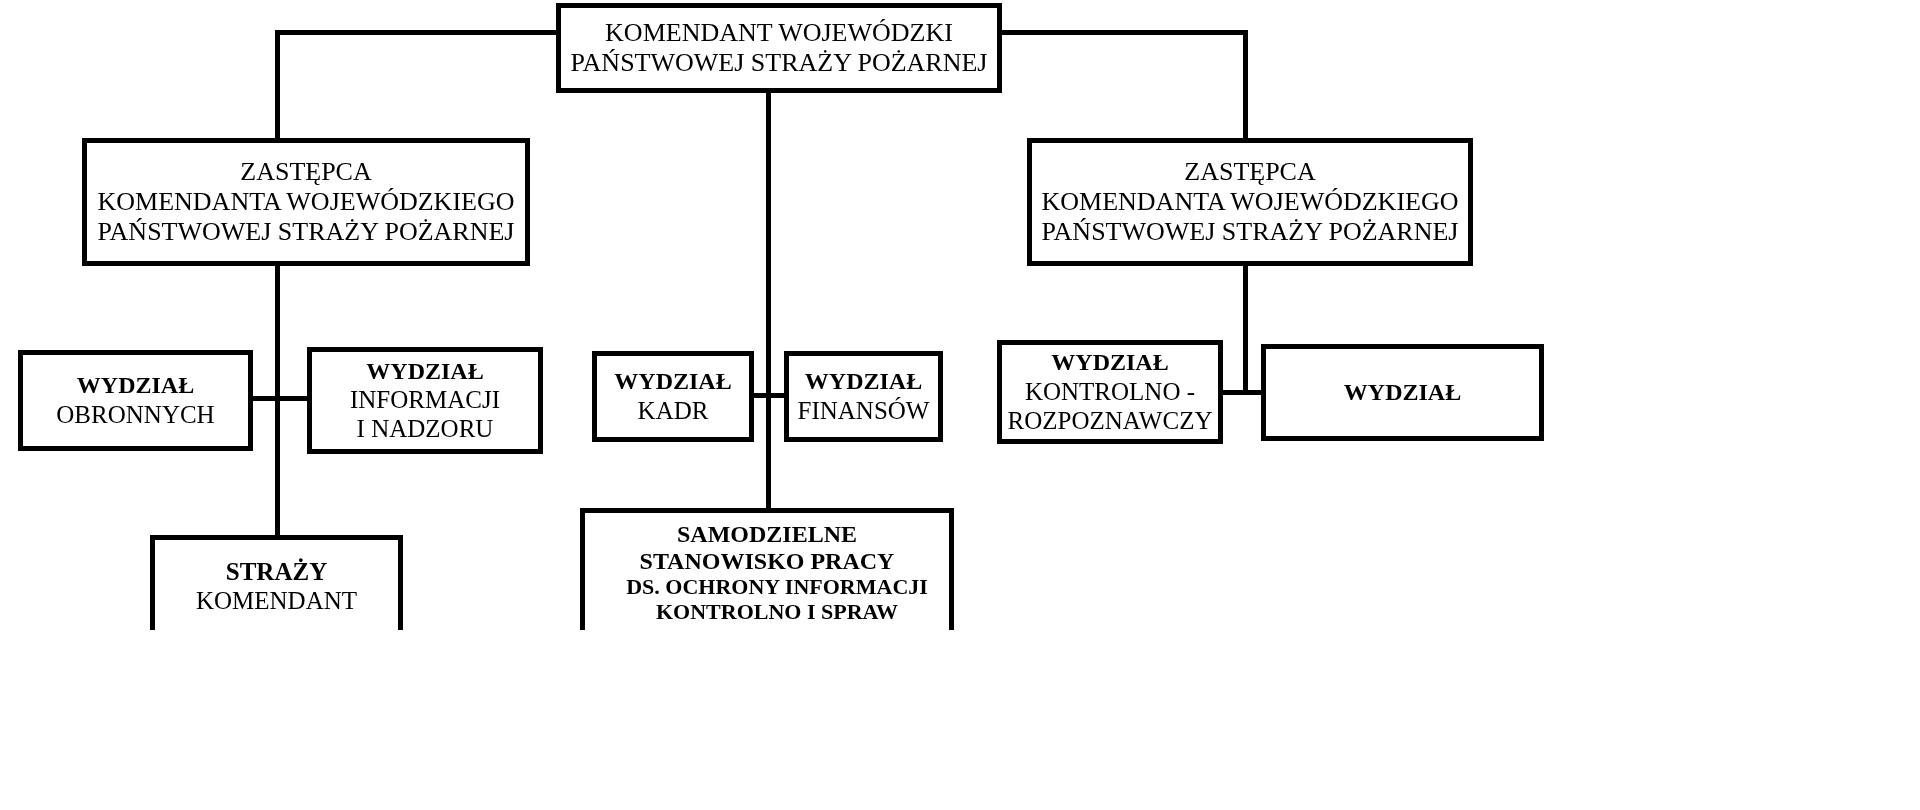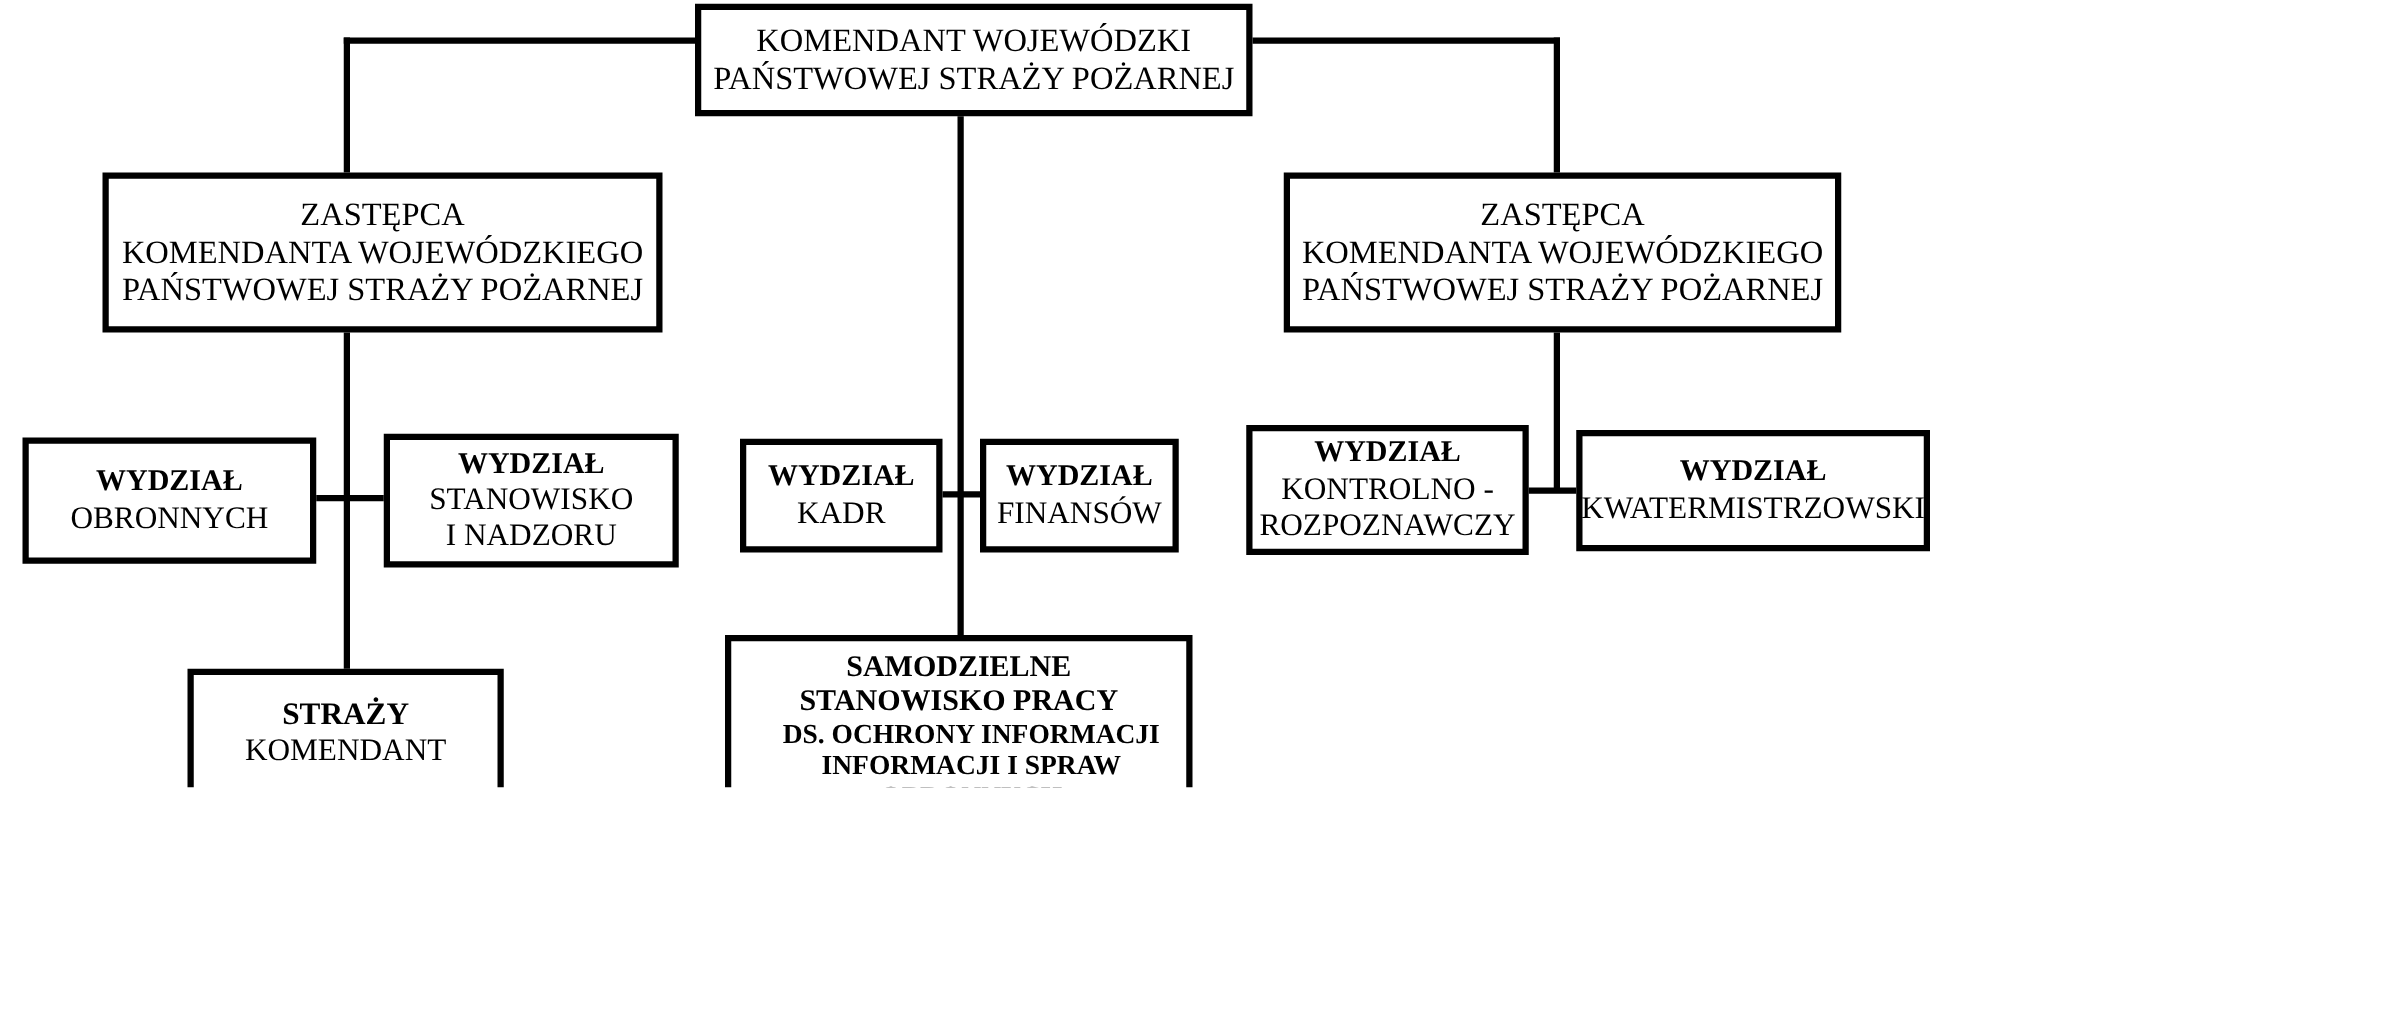--- a/index.html
+++ b/index.html
@@ -110,21 +110,21 @@
     <span class="ln r s26">PAŃSTWOWEJ STRAŻY POŻARNEJ</span>
   </div>
 
   <div class="node" id="node-operacyjny">
     <span class="ln b s24">WYDZIAŁ</span>
     <span class="ln r s25">OBRONNYCH</span>
   </div>
 
   <div class="node" id="node-organizacji">
     <span class="ln b s24">WYDZIAŁ</span>
-    <span class="ln r s25">STANOWISKO</span>
+    <span class="ln r s25">INFORMACJI</span>
     <span class="ln r s25">I NADZORU</span>
   </div>
 
   <div class="node" id="node-kadr">
     <span class="ln b s24">WYDZIAŁ</span>
     <span class="ln r s25">KADR</span>
   </div>
 
   <div class="node" id="node-finansow">
     <span class="ln b s24">WYDZIAŁ</span>
@@ -132,29 +132,28 @@
   </div>
 
   <div class="node" id="node-kontrolno">
     <span class="ln b s24">WYDZIAŁ</span>
     <span class="ln r s25">KONTROLNO -</span>
     <span class="ln r s25">ROZPOZNAWCZY</span>
   </div>
 
   <div class="node" id="node-kwatermistrz">
     <span class="ln b s24">WYDZIAŁ</span>
-    <span class="ln r s25">KWATERMISTRZOWSKI</span>
   </div>
 
   <div class="node" id="node-osrodek">
     <span class="ln b s25">STRAŻY</span>
     <span class="ln r s25">KOMENDANT</span>
   </div>
 
   <div class="node" id="node-samodzielne">
     <span class="ln b s24">SAMODZIELNE</span>
     <span class="ln b s24">STANOWISKO PRACY</span>
     <span class="ln b s22">DS. OCHRONY INFORMACJI</span>
-    <span class="ln b s22">INFORMACJI I SPRAW</span>
+    <span class="ln b s22">KONTROLNO I SPRAW</span>
     <span class="ln b s22">OBRONNYCH</span>
   </div>
 
 </div>
 
 </body></html>

